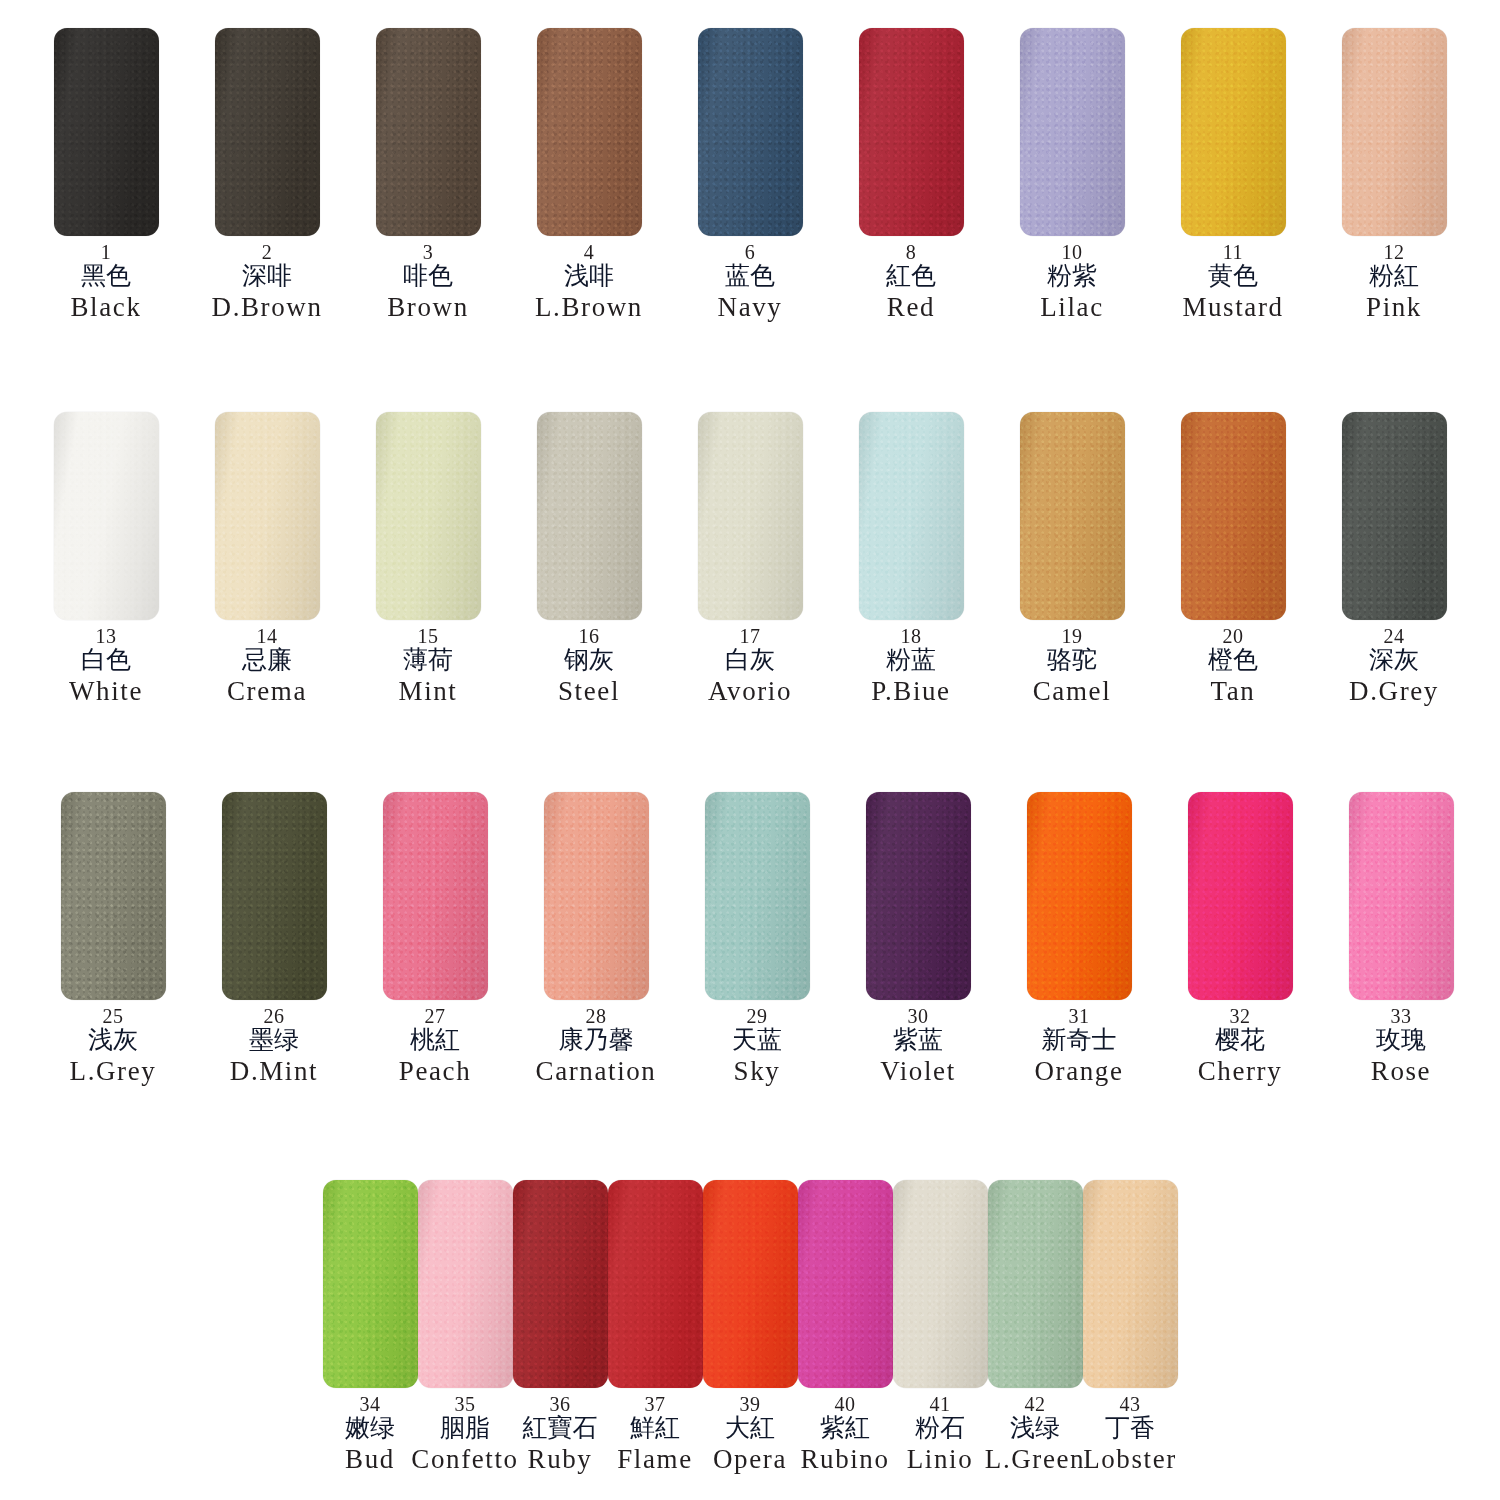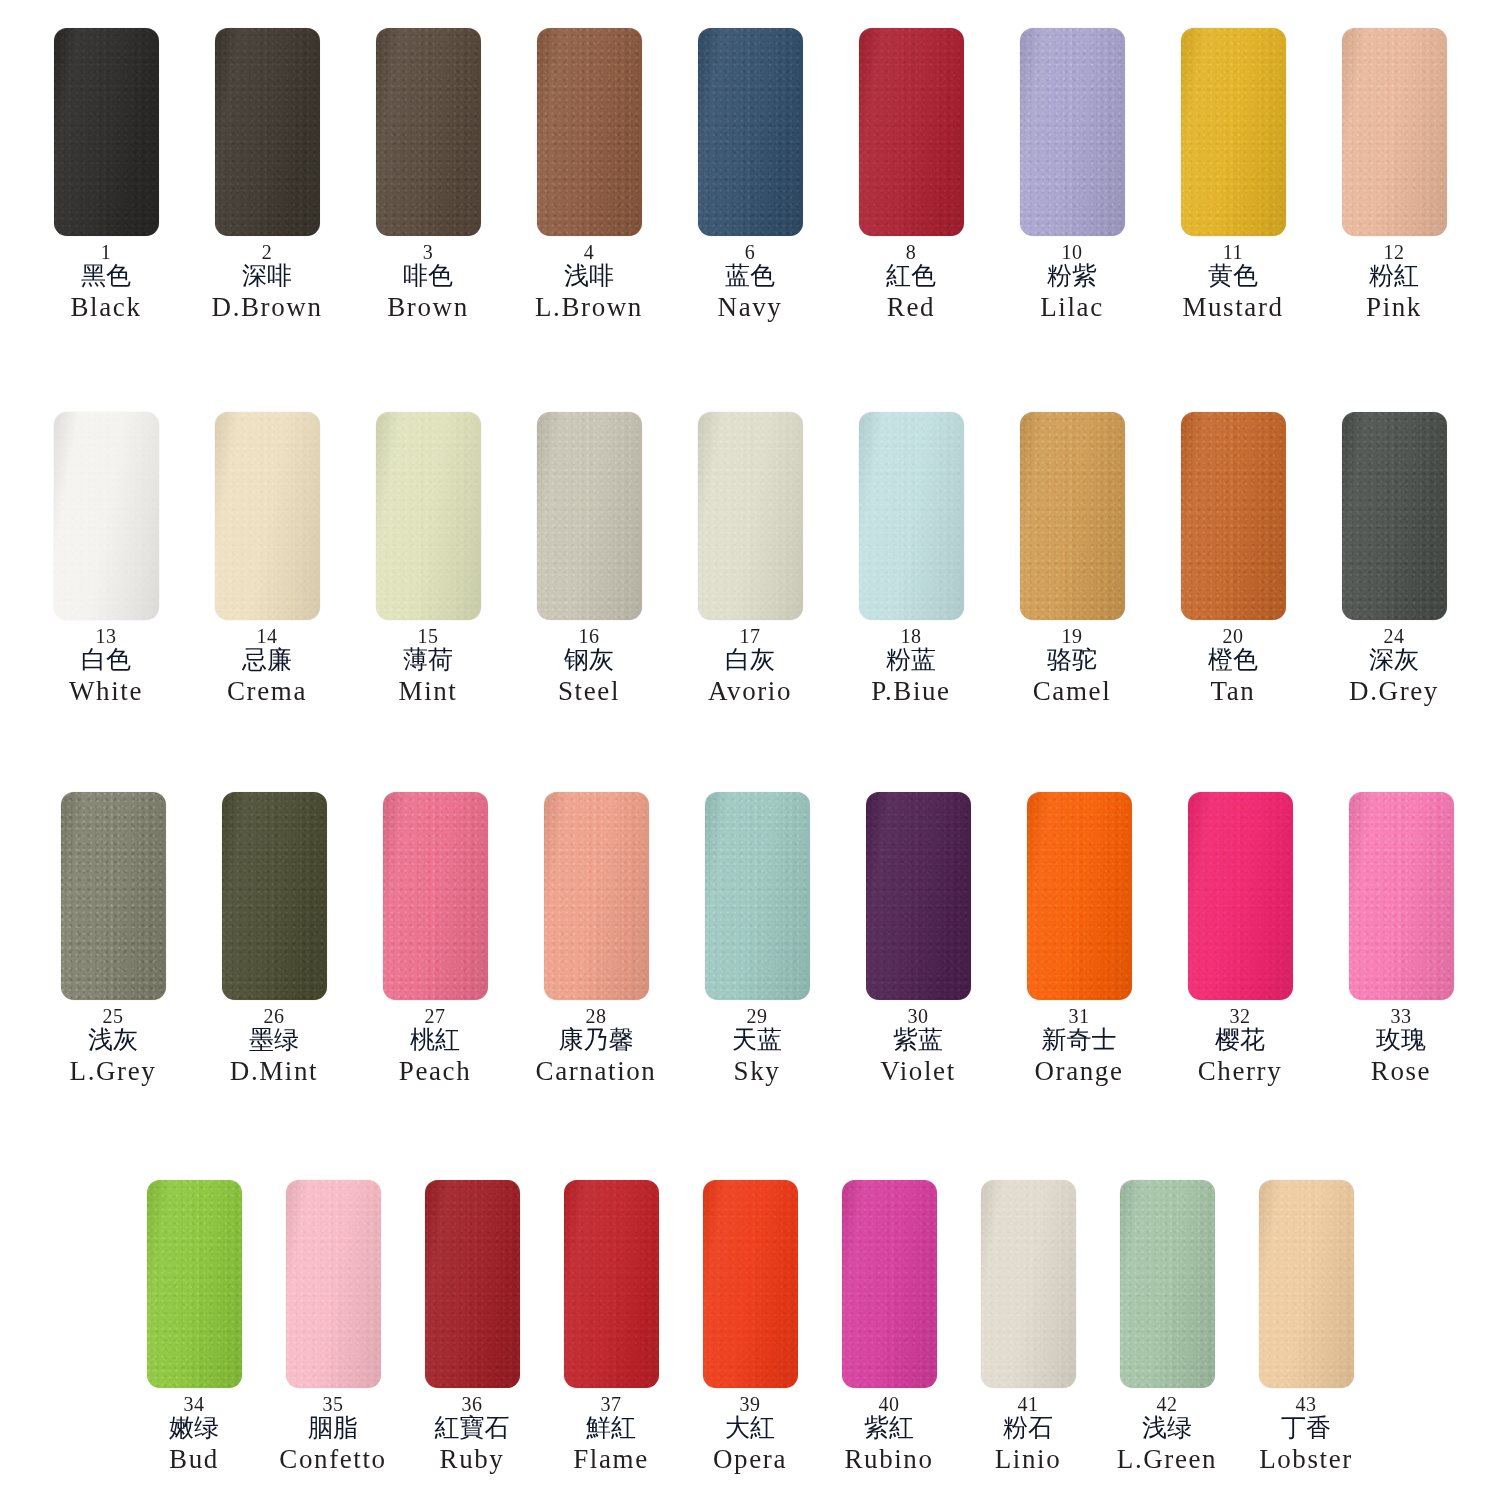--- a/index.html
+++ b/index.html
@@ -24,21 +24,21 @@
   .swatch-row {
     display: flex;
     justify-content: center;
     align-items: flex-start;
     width: 1500px;
   }
 
   
   .row-9 { gap: 56px; }
   
-  .row-10 { gap: 44px; }
+  .row-10 { }
 
   .swatch-cell {
     display: flex;
     flex-direction: column;
     align-items: center;
   }
 
   .row-9 .swatch-cell  { width: 105px; }
   .row-10 .swatch-cell { width: 95px; }
 

